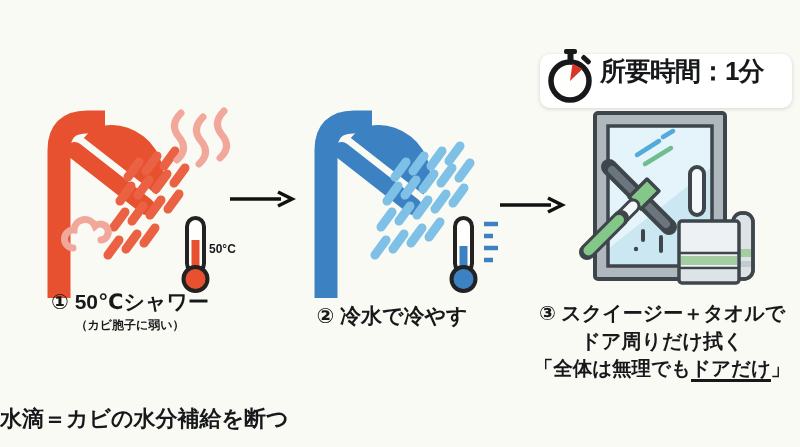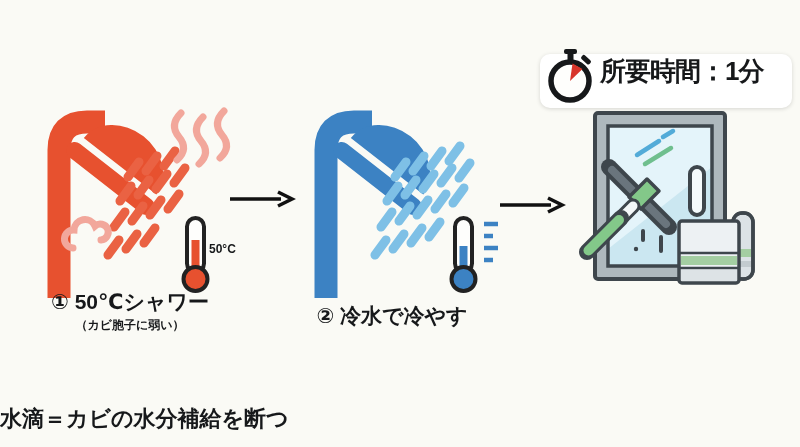--- a/index.html
+++ b/index.html
@@ -187,16 +187,21 @@
     </g>
   </svg>
 
   <div id="label1" class="step-label">
     <div class="l1">① 50℃シャワー</div>
     <div class="l2">（カビ胞子に弱い）</div>
   </div>
   <div id="label2" class="step-label">
     <div class="l1">② 冷水で冷やす</div>
   </div>
+  <div id="label3" class="step-label">
+    <div class="l1">③ スクイージー＋タオルで</div>
+    <div class="l2">ドア周りだけ拭く</div>
+    <div class="l3"><span>「全体は無理でも</span><span class="u">ドアだけ</span><span>」</span></div>
+  </div>
 
   <div class="footer-note">水滴＝カビの水分補給を断つ</div>
 
 </div>
 
 </body></html>

